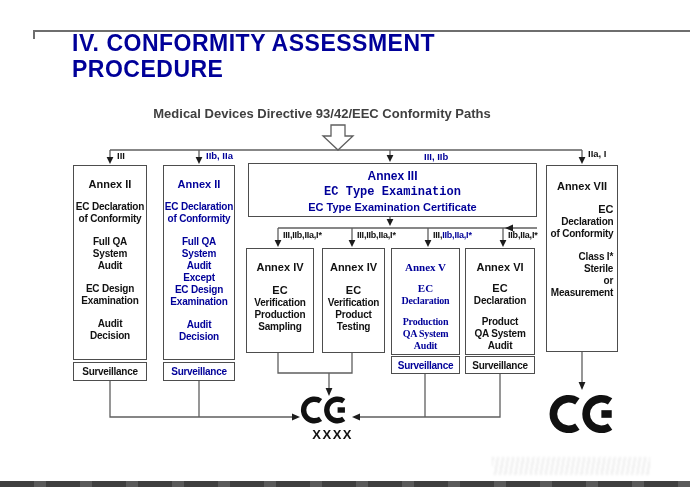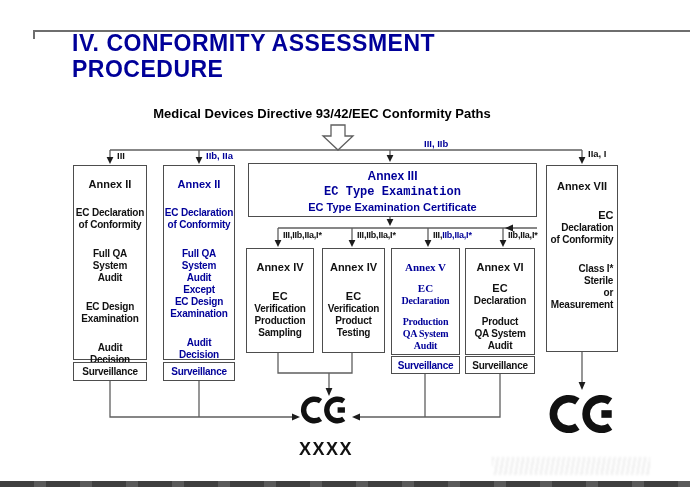--- a/index.html
+++ b/index.html
@@ -4,60 +4,60 @@
 <style>
   html,body{margin:0;padding:0;background:#ffffff;}
   #slide{
     position:relative;width:690px;height:487px;background:#ffffff;overflow:hidden;
     font-family:"Liberation Sans", sans-serif;font-weight:bold;color:#111;
   }
   
   #page-title{position:absolute;left:72px;top:31px;width:560px;
     font-size:23px;line-height:1.12;letter-spacing:.5px;color:#000099;}
   #subtitle{position:absolute;left:62px;top:106px;width:520px;text-align:center;
-    font-size:13px;color:#000000;}
+    font-size:13px;color:#404040;}
   
   #top-frame{position:absolute;left:33px;top:30px;width:657px;height:0;border-top:2px solid #6e6e6e;}
   #top-frame-corner{position:absolute;left:33px;top:30px;width:0;height:9px;border-left:2px solid #6e6e6e;}
   #bottom-edge{position:absolute;left:0;top:481px;width:690px;height:6px;
     background:repeating-linear-gradient(90deg,#3f3f3f 0 34px,#5a5a5a 34px 46px);}
   #watermark{position:absolute;left:492px;top:457px;width:158px;height:18px;opacity:.45;
     background:repeating-linear-gradient(100deg, rgba(150,150,150,.4) 0 2px, rgba(255,255,255,0) 2px 5px);
     filter:blur(1px);}
   
   #connectors{position:absolute;left:0;top:0;z-index:1;}
   #connectors path{fill:none;stroke:#5f5f5f;stroke-width:1.3px;}
   #connectors polygon{fill:#1c1c1c;stroke:none;}
   #connectors .hollow{fill:#ffffff;stroke:#5f5f5f;stroke-width:1.3px;}
   
   .box{position:absolute;background:#fff;border:1.5px solid #4d4d4d;box-sizing:border-box;
     display:flex;flex-direction:column;align-items:center;text-align:center;z-index:2;}
   .box .bt{font-size:11px;margin-top:12px;white-space:nowrap;}
-  .grp{margin-top:17px;font-size:10px;line-height:1.2;letter-spacing:-.2px;}
+  .grp{margin-top:11px;font-size:10px;line-height:1.2;letter-spacing:-.2px;}
   .grp div{white-space:nowrap;}
   .grp .ec{font-size:11px;letter-spacing:0;}
   .tight .grp{margin-top:9px;}
   .navy{color:#000099;}
   .surv{position:absolute;border:1.5px solid #4d4d4d;background:#fff;box-sizing:border-box;
     display:flex;align-items:center;justify-content:center;font-size:10px;letter-spacing:-.3px;
     z-index:2;white-space:nowrap;}
   
   #annex3-box{justify-content:flex-start;text-align:right;}
   #annex3-box .l1{font-size:12px;margin-top:5px;}
   #annex3-box .l2{font-size:12px;margin-top:2px;font-family:Liberation Mono, monospace;}
   #annex3-box .l3{font-size:11px;margin-top:2px;}
   
   .blab{position:absolute;font-size:9.5px;z-index:3;white-space:nowrap;}
   .slab{position:absolute;font-size:9px;z-index:3;white-space:nowrap;letter-spacing:-.2px;}
   
   .ce{position:absolute;z-index:2;}
   .ce path{fill:none;stroke:#111;stroke-width:7px;}
   .ce .bar{stroke-width:7px;}
-  #ce-code{position:absolute;left:299px;top:439px;width:54px;text-align:left;
-    font-size:18px;letter-spacing:1.5px;color:#111;z-index:3;}
+  #ce-code{position:absolute;left:299px;top:427px;width:54px;text-align:right;
+    font-size:13px;letter-spacing:1.5px;color:#111;z-index:3;}
 </style>
 </head>
 <body>
 
 <div id="slide">
 
   <div id="top-frame"></div>
   <div id="top-frame-corner"></div>
   <div id="bottom-edge"></div>
   <div id="watermark"></div>
@@ -106,21 +106,21 @@
     <path d="M500 374 V417 H357"></path>
       <polygon points="352,417 360,413.6 360,420.4"></polygon>
     <path d="M425 374 V417"></path>
 
     <path d="M582 352 V384"></path>
       <polygon points="582,390 578.6,382 585.4,382"></polygon>
   </svg>
 
   <div class="blab" style="left:117px;top:150px;">III</div>
   <div class="blab navy" style="left:206px;top:150px;">IIb, IIa</div>
-  <div class="blab navy" style="left:396px;top:138px;padding-left:28px;">III, IIb</div>
+  <div class="blab navy" style="left:396px;top:151px;padding-left:28px;">III, IIb</div>
   <div class="blab" style="left:588px;top:148px;">IIa, I</div>
 
   <div class="slab" style="left:283px;top:230px;">III,IIb,IIa,I*</div>
   <div class="slab" style="left:357px;top:230px;">III,IIb,IIa,I*</div>
   <div class="slab" style="left:433px;top:230px;"><span>III,</span><span class="navy">IIb,IIa,I*</span></div>
   <div class="slab" style="left:508px;top:230px;">IIb,IIa,I*</div>
 
   <div class="box" style="left:73px;top:165px;width:74px;height:195px;">
     <div class="bt">Annex II</div>
     <div class="grp">

